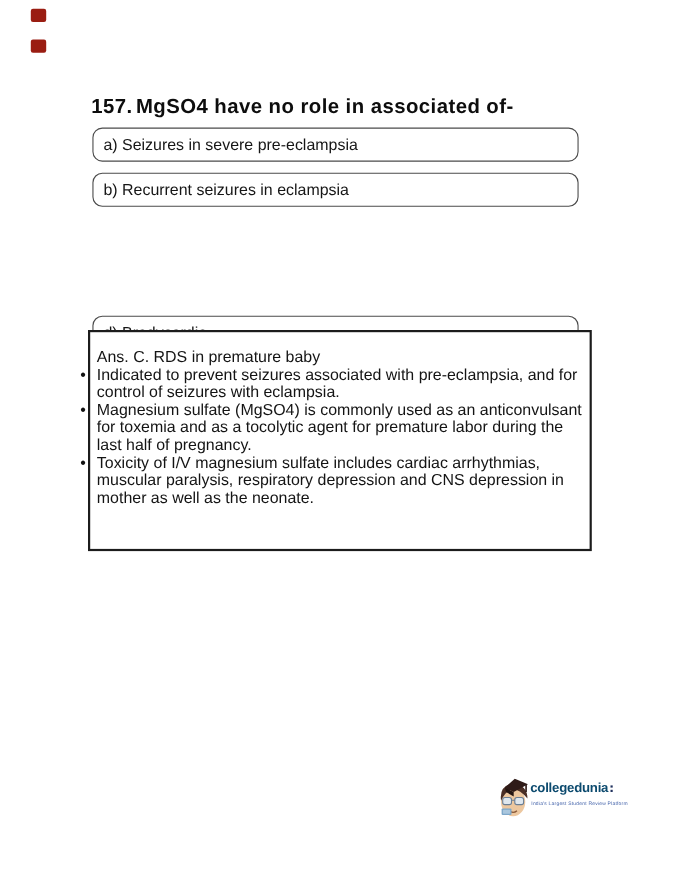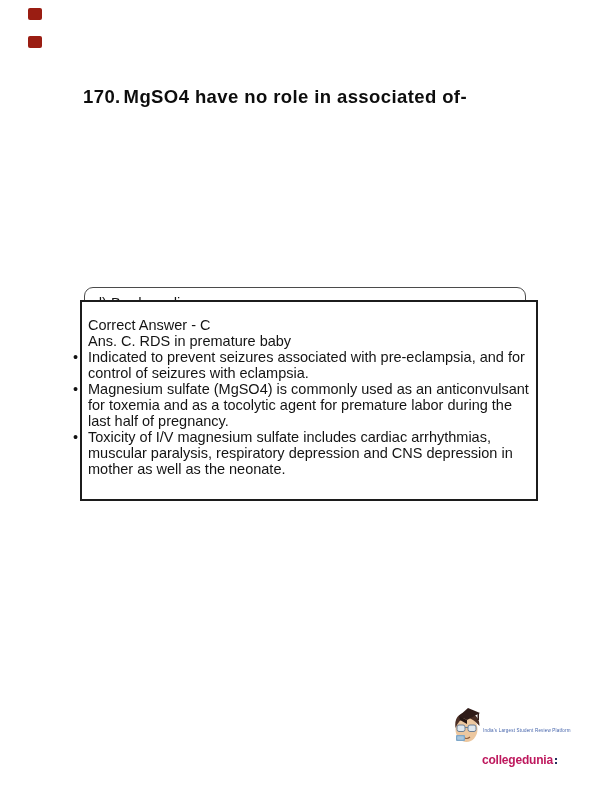--- a/index.html
+++ b/index.html
@@ -63,29 +63,34 @@
 </style>
 </head>
 <body>
 
 <div class="page">
 
   <div class="red-mark m1" style="background: rgb(154, 29, 18);"></div>
   <div class="red-mark m2" style="background: rgb(154, 29, 18);"></div>
 
   <div class="q-title">
-    <span class="q-num">170.</span><span>MgSO4 have no role in associated of-</span>
+    <span class="q-num">157.</span><span>MgSO4 have no role in associated of-</span>
   </div>
 
+  <div class="option oa">
+    <span>a) Seizures in severe pre-eclampsia</span>
+  </div>
+  <div class="option ob">
+    <span>b) Recurrent seizures in eclampsia</span>
+  </div>
   <div class="option od">
     <span>d) Bradycardia</span>
   </div>
 
   <div class="answer-box">
-    <div class="ans-status">Correct Answer - C</div>
     <div class="ans-heading">Ans. C. RDS in premature baby</div>
     <div class="ans-bullet">
       <span class="dot">•</span>
       <span>Indicated to prevent seizures associated with pre-eclampsia, and for control of seizures with eclampsia.</span>
     </div>
     <div class="ans-bullet">
       <span class="dot">•</span>
       <span>Magnesium sulfate (MgSO4) is commonly used as an anticonvulsant for toxemia and as a tocolytic agent for premature labor during the last half of pregnancy.</span>
     </div>
     <div class="ans-bullet">
@@ -103,17 +108,17 @@
         <polygon points="6,10 14,14 14,18 7,14" fill="#241512"></polygon>
         <rect x="24.5" y="7" width="1.5" height="7" fill="#2f1b18"></rect>
         <rect x="4" y="19" width="8" height="6.5" rx="2" fill="#dfe7ee" stroke="#6b7f95" stroke-width="1"></rect>
         <rect x="15" y="19" width="8" height="6.5" rx="2" fill="#dfe7ee" stroke="#6b7f95" stroke-width="1"></rect>
         <line x1="12" y1="21.5" x2="15" y2="21.5" stroke="#6b7f95" stroke-width="1"></line>
         <path d="M10,31 Q13.5,34 17,31" stroke="#8a5a3a" stroke-width="1.2" fill="none"></path>
         <rect x="3" y="29" width="9" height="6" rx="1" fill="#7ea7c9"></rect>
         <rect x="4.2" y="30.2" width="6.6" height="3.6" rx="0.8" fill="#a9c6dd"></rect>
       </svg>
     </span>
-    <span class="brand" style="color: #be185d; margin-top: 44px;"><span>collegedunia</span><span class="brand-mark"><i style="background: rgb(34, 50, 95);"></i><i style="background: rgb(34, 50, 95);"></i></span></span>
+    <span class="brand" style="color: #0c4a6e;"><span>collegedunia</span><span class="brand-mark"><i style="background: rgb(34, 50, 95);"></i><i style="background: rgb(34, 50, 95);"></i></span></span>
     <span class="tagline" style="color: rgb(63, 95, 168);">India's Largest Student Review Platform</span>
   </div>
 
 </div>
 
 </body></html>

